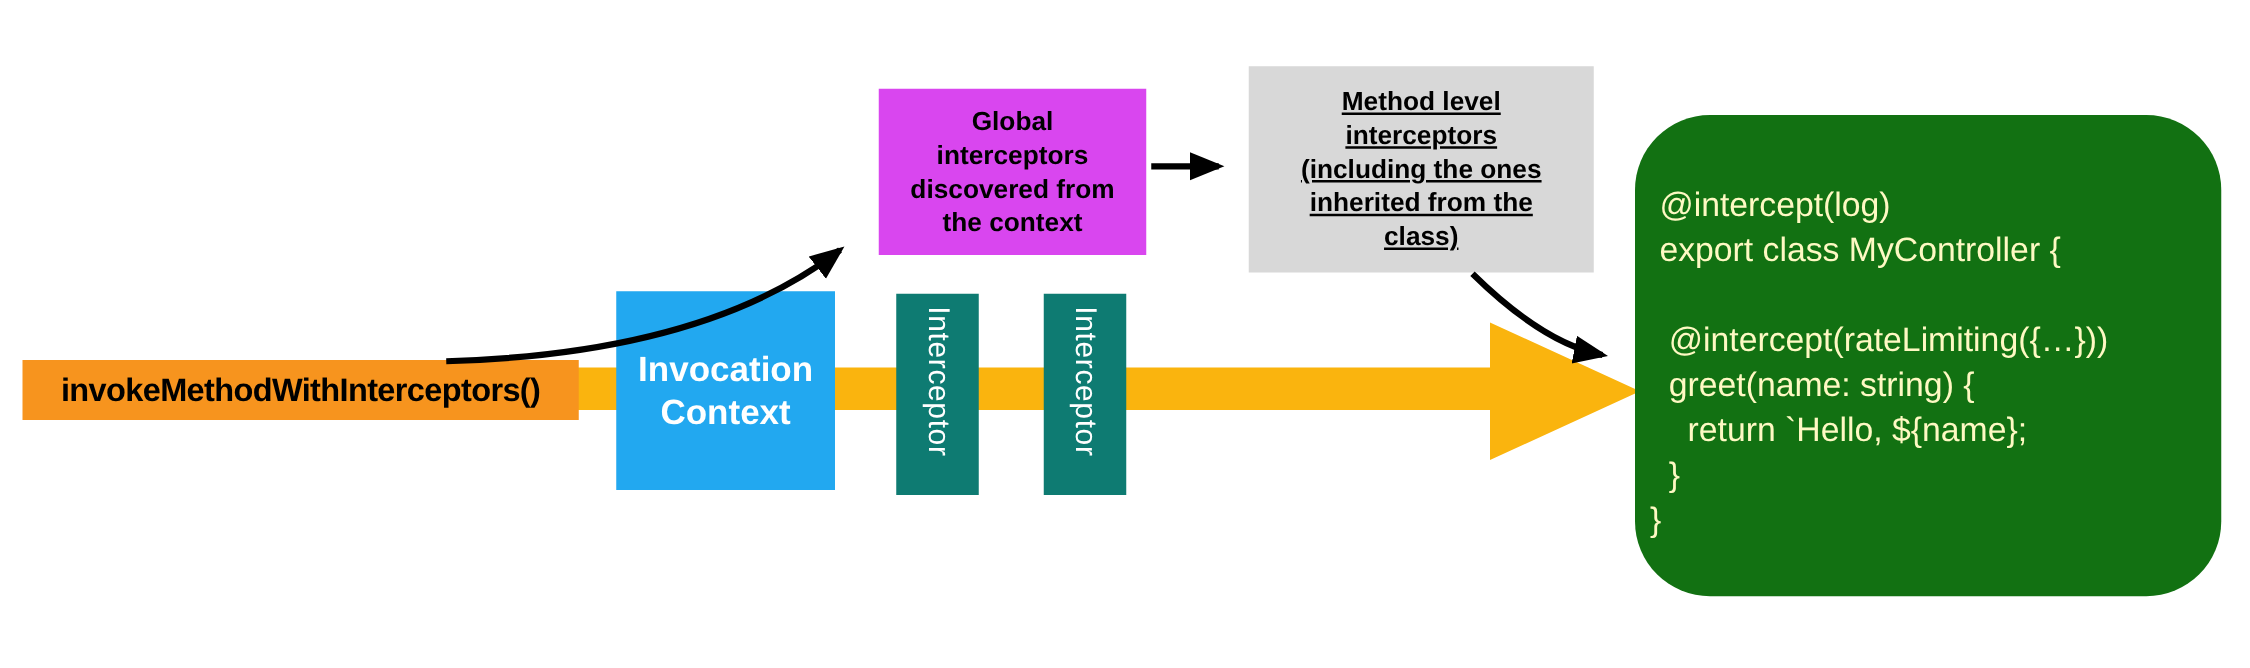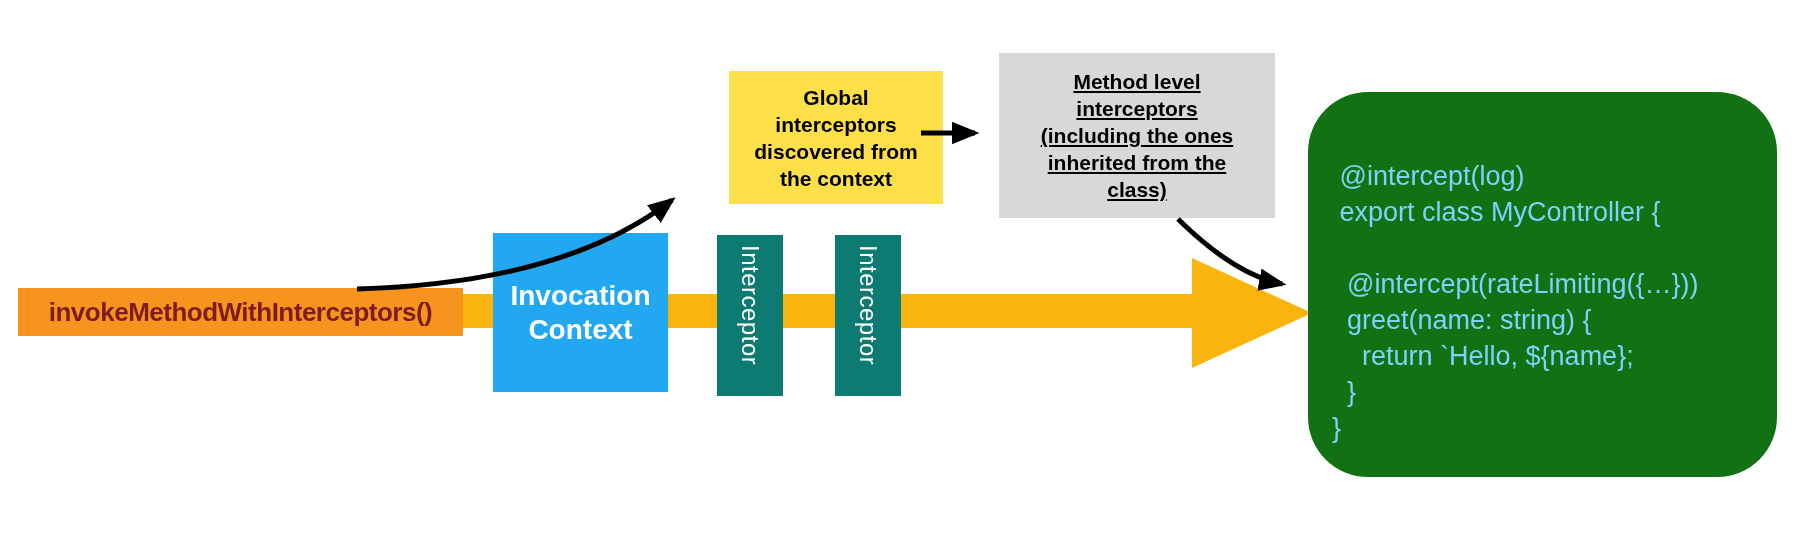--- a/index.html
+++ b/index.html
@@ -8,21 +8,21 @@
     width:1800px;height:534px;
     background:#ffffff;
     overflow:hidden;
     font-family:"Liberation Sans", sans-serif;
   }
   .layer{position:absolute;left:0;top:0;width:1800px;height:534px;}
   .box{position:absolute;display:flex;align-items:center;justify-content:center;box-sizing:border-box;}
 
   .invoke-box{
     left:18px;top:288px;width:445px;height:48px;
-    font-weight:700;font-size:26px;color:#7f1d1d;
+    font-weight:700;font-size:26px;color:#000000;
     letter-spacing:-0.5px;
   }
   .ctx-box{
     left:493px;top:233px;width:175px;height:159px;
     color:#ffffff;font-size:28px;line-height:34px;text-align:center;
     font-weight:700;
   }
   .interceptor-box{
     top:235px;width:66px;height:161px;
     color:#ffffff;font-size:24px;font-weight:500;
@@ -41,22 +41,22 @@
     text-align:center;white-space:pre-line;
   }
   #note-global{left:703px;top:71px;width:214px;height:133px;}
   #note-method{left:999px;top:53px;width:276px;height:165px;text-decoration:underline;}
 
   .code-box{
     position:absolute;left:1308px;top:92px;width:469px;height:385px;
     border-radius:60px;box-sizing:border-box;
   }
   .code-box pre{
-    margin:16px;padding:50px 0 0 8px;
-    color:#7dd3fc;
+    margin:4px;padding:50px 0 0 8px;
+    color:#fef9c3;
     font-family:"Liberation Sans", sans-serif;
     font-size:27px;line-height:36px;
     white-space:pre;
     font-weight:400;
   }
   svg{display:block;}
   .arrows{pointer-events:none;}
 </style>
 </head>
 <body>
@@ -77,21 +77,21 @@
   </div>
 
   <div id="interceptor-1" class="box interceptor-box" style="background-color: rgb(14, 123, 114);">
     <span class="vtext">Interceptor</span>
   </div>
 
   <div id="interceptor-2" class="box interceptor-box" style="background-color: rgb(14, 123, 114);">
     <span class="vtext">Interceptor</span>
   </div>
 
-  <div id="note-global" class="box note-box" style="background-color: #fde047; margin-left: 26px;">
+  <div id="note-global" class="box note-box" style="background-color: #d946ef;">
     <span>Global
 interceptors
 discovered from
 the context</span>
   </div>
 
   <div id="note-method" class="box note-box" style="background-color: rgb(216, 216, 216);">
     <span>Method level
 interceptors
 (including the ones

